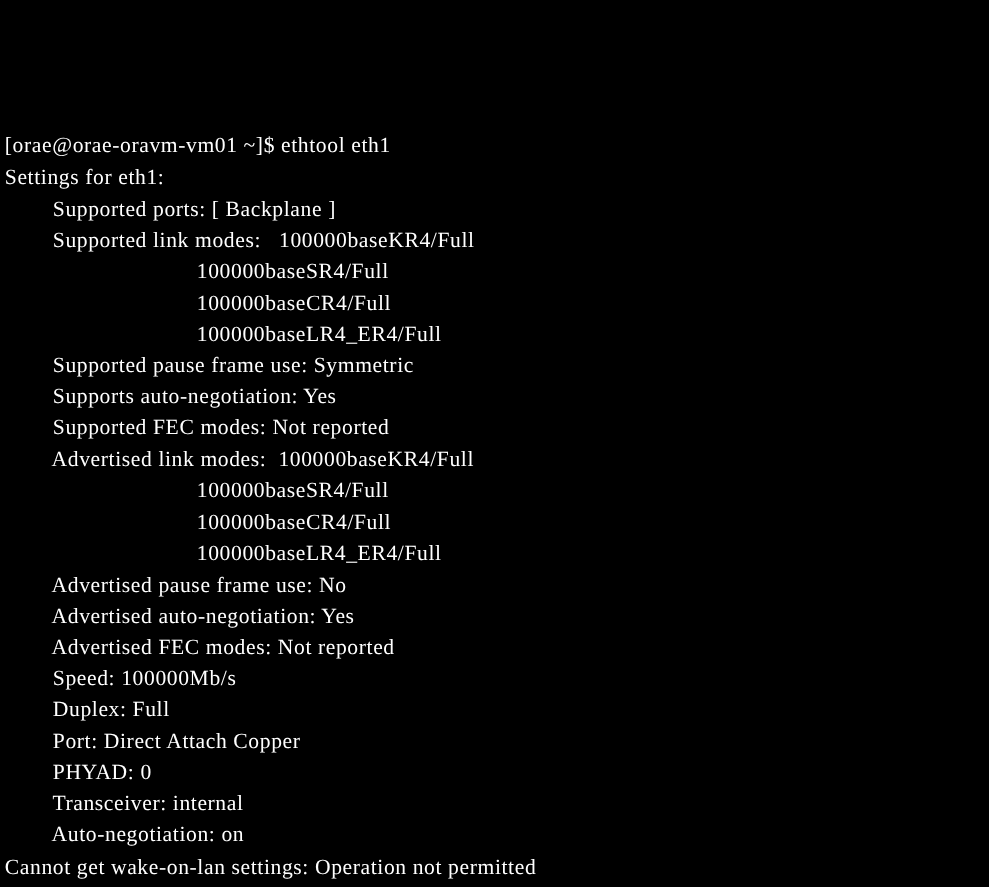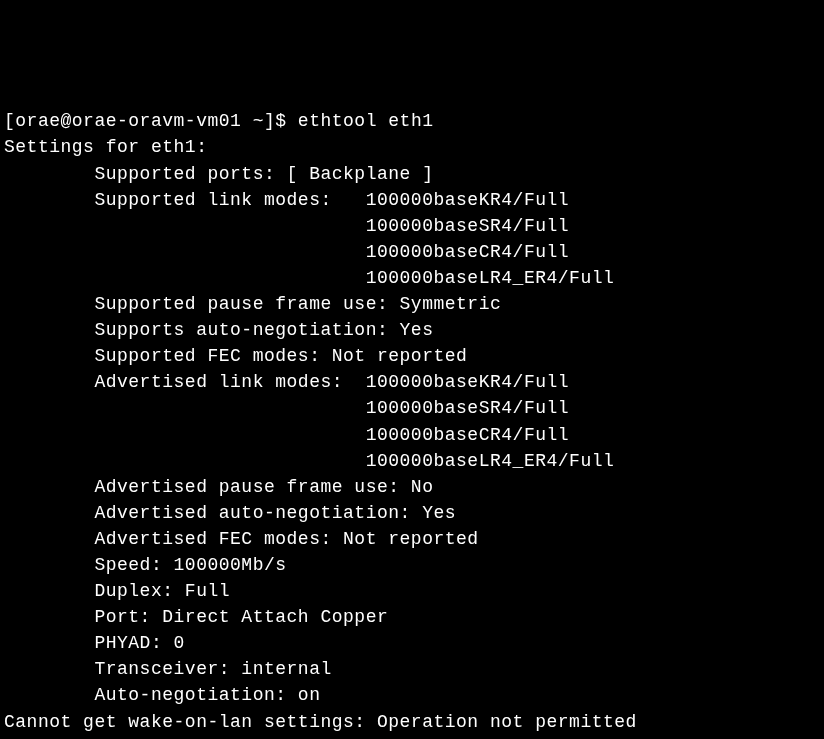--- a/index.html
+++ b/index.html
@@ -1,18 +1,19 @@
 <!DOCTYPE html>
 <html><head>
   <meta charset="utf-8">
   <style>
     * {
       margin: 0;
       padding: 0;
       box-sizing: border-box;
+      font-family: Liberation Serif, serif;
     }
     body {
       background-color: #000000;
       color: #ffffff;
       font-family: 'Courier New', Courier, monospace;
       font-size: 18px;
       line-height: 1.45;
       padding: 4px;
       white-space: pre;
       letter-spacing: 0.5px;

